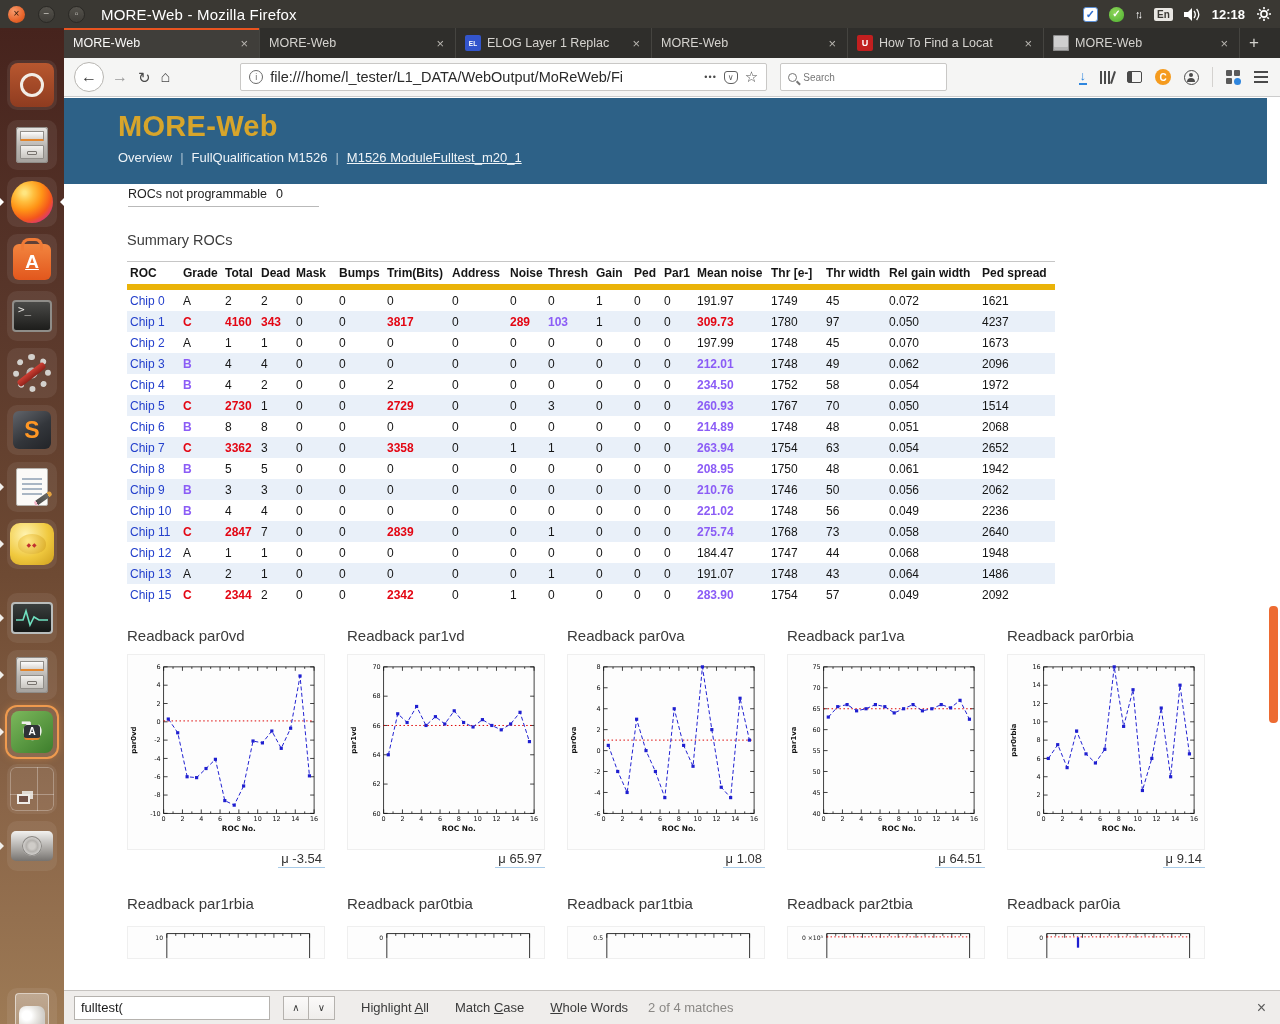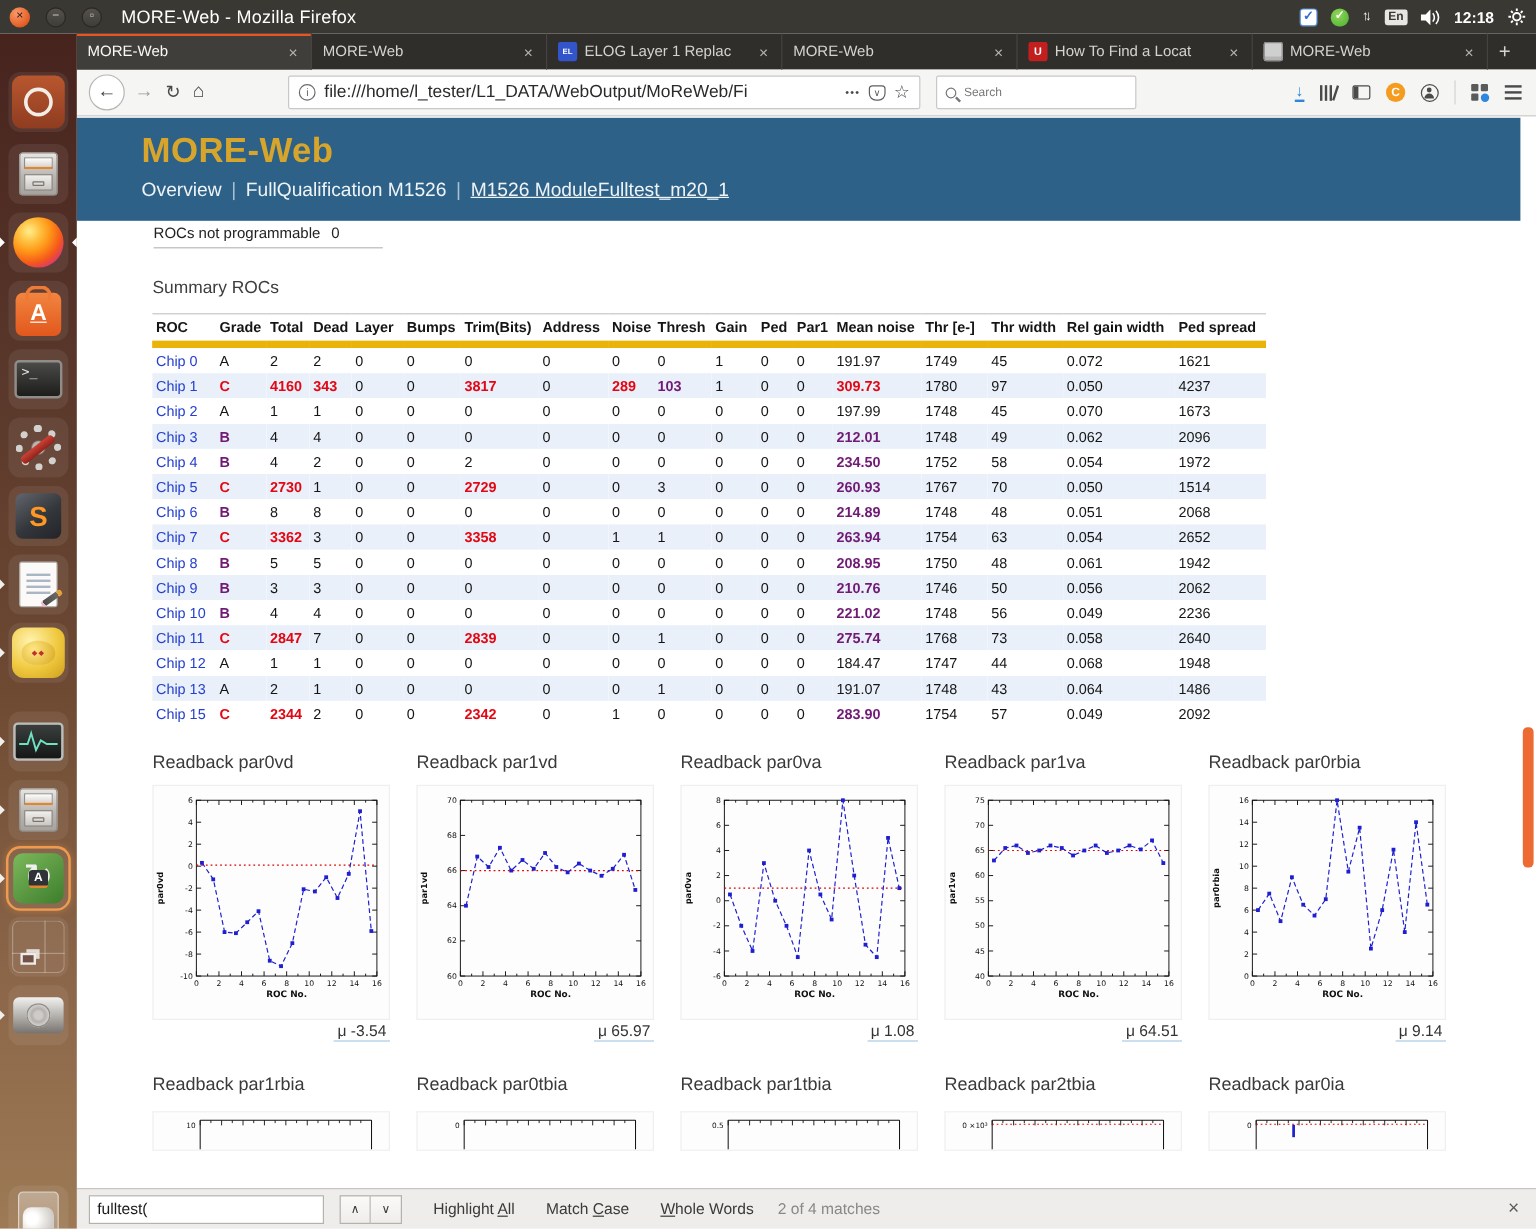--- a/index.html
+++ b/index.html
@@ -112,34 +112,34 @@
 .ext i:nth-child(2){left:8px;top:0}
 .ext i:nth-child(3){left:0;top:8px}
 .ext b{position:absolute;left:8px;top:8px;width:7px;height:7px;border-radius:50%;background:#2f86de}
 .ham{display:flex;flex-direction:column;gap:3px}
 .ham i{width:14px;height:2px;background:#4a4a4a;display:block}
 
 
 .content{position:absolute;left:0;top:70px;right:0;bottom:34px;background:#fff;overflow:hidden}
 .banner{height:86px;background:#2d6187;margin-right:13px;padding:12px 0 0 54px}
 .page-title{color:#d7a52b;font-size:29px;font-weight:bold;letter-spacing:.3px}
-.crumbs{margin-top:7px;font-size:16px;color:#e9eef3;display:flex;align-items:center}
+.crumbs{margin-top:7px;font-size:13px;color:#e9eef3;display:flex;align-items:center}
 .crumb{color:#eef3f7}
 .crumb.current{text-decoration:underline}
 .crumb-sep{color:#a9c0d0;margin:0 8px}
 .notice{margin-left:64px;display:inline-block;padding:3px 36px 5px 0;border-bottom:1px solid #b9b9b9;font-size:12.5px;color:#222}
 .notice .nv{margin-left:9px}
 .section-title{margin:25px 0 13px 63px;font-size:14.5px;color:#3d3d3d}
 table.rocs{margin-left:63px;border-collapse:collapse;table-layout:fixed;font-size:12px;color:#151515;width:928px}
 table.rocs th{text-align:left;font-weight:bold;border-top:1px solid #c6c6c6;border-bottom:6px solid #eab308;padding:4px 2px 4px 3px;white-space:nowrap;overflow:hidden}
 table.rocs td{padding:3.5px 2px 3.5px 3px;white-space:nowrap;overflow:hidden}
 table.rocs tbody tr:nth-child(even){background:#e9f0f9}
 .link{color:#2440cc}
 .c-r{color:#e30613;font-weight:bold}
-.c-o{color:#701a75;font-weight:bold}
+.c-o{color:#8b5cf6;font-weight:bold}
 
 .plots{display:flex;gap:22px;margin-left:63px;margin-top:22px}
 .plots2{margin-top:27px}
 .pcard{width:198px;flex:0 0 198px}
 .ptitle{font-size:15px;color:#3a3a3a;margin-bottom:10px;white-space:nowrap}
 .plots2 .ptitle{margin-bottom:14px}
 svg.plot{background:#fdfdfd;border:1px solid #efefef;display:block}
 .mu{margin-top:1px;text-align:right}
 .mulink{display:inline-block;border-bottom:1px solid #a9cbe8;padding:0 3px 1px;font-size:13px;color:#333}
 
@@ -385,21 +385,21 @@
             <col style="width:63px">
             <col style="width:93px">
             <col style="width:76px">
           </colgroup>
           <thead>
             <tr>
               <th>ROC</th>
               <th>Grade</th>
               <th>Total</th>
               <th>Dead</th>
-              <th>Layer</th>
+              <th>Mask</th>
               <th>Bumps</th>
               <th>Trim(Bits)</th>
               <th>Address</th>
               <th>Noise</th>
               <th>Thresh</th>
               <th>Gain</th>
               <th>Ped</th>
               <th>Par1</th>
               <th>Mean noise</th>
               <th>Thr [e-]</th>

